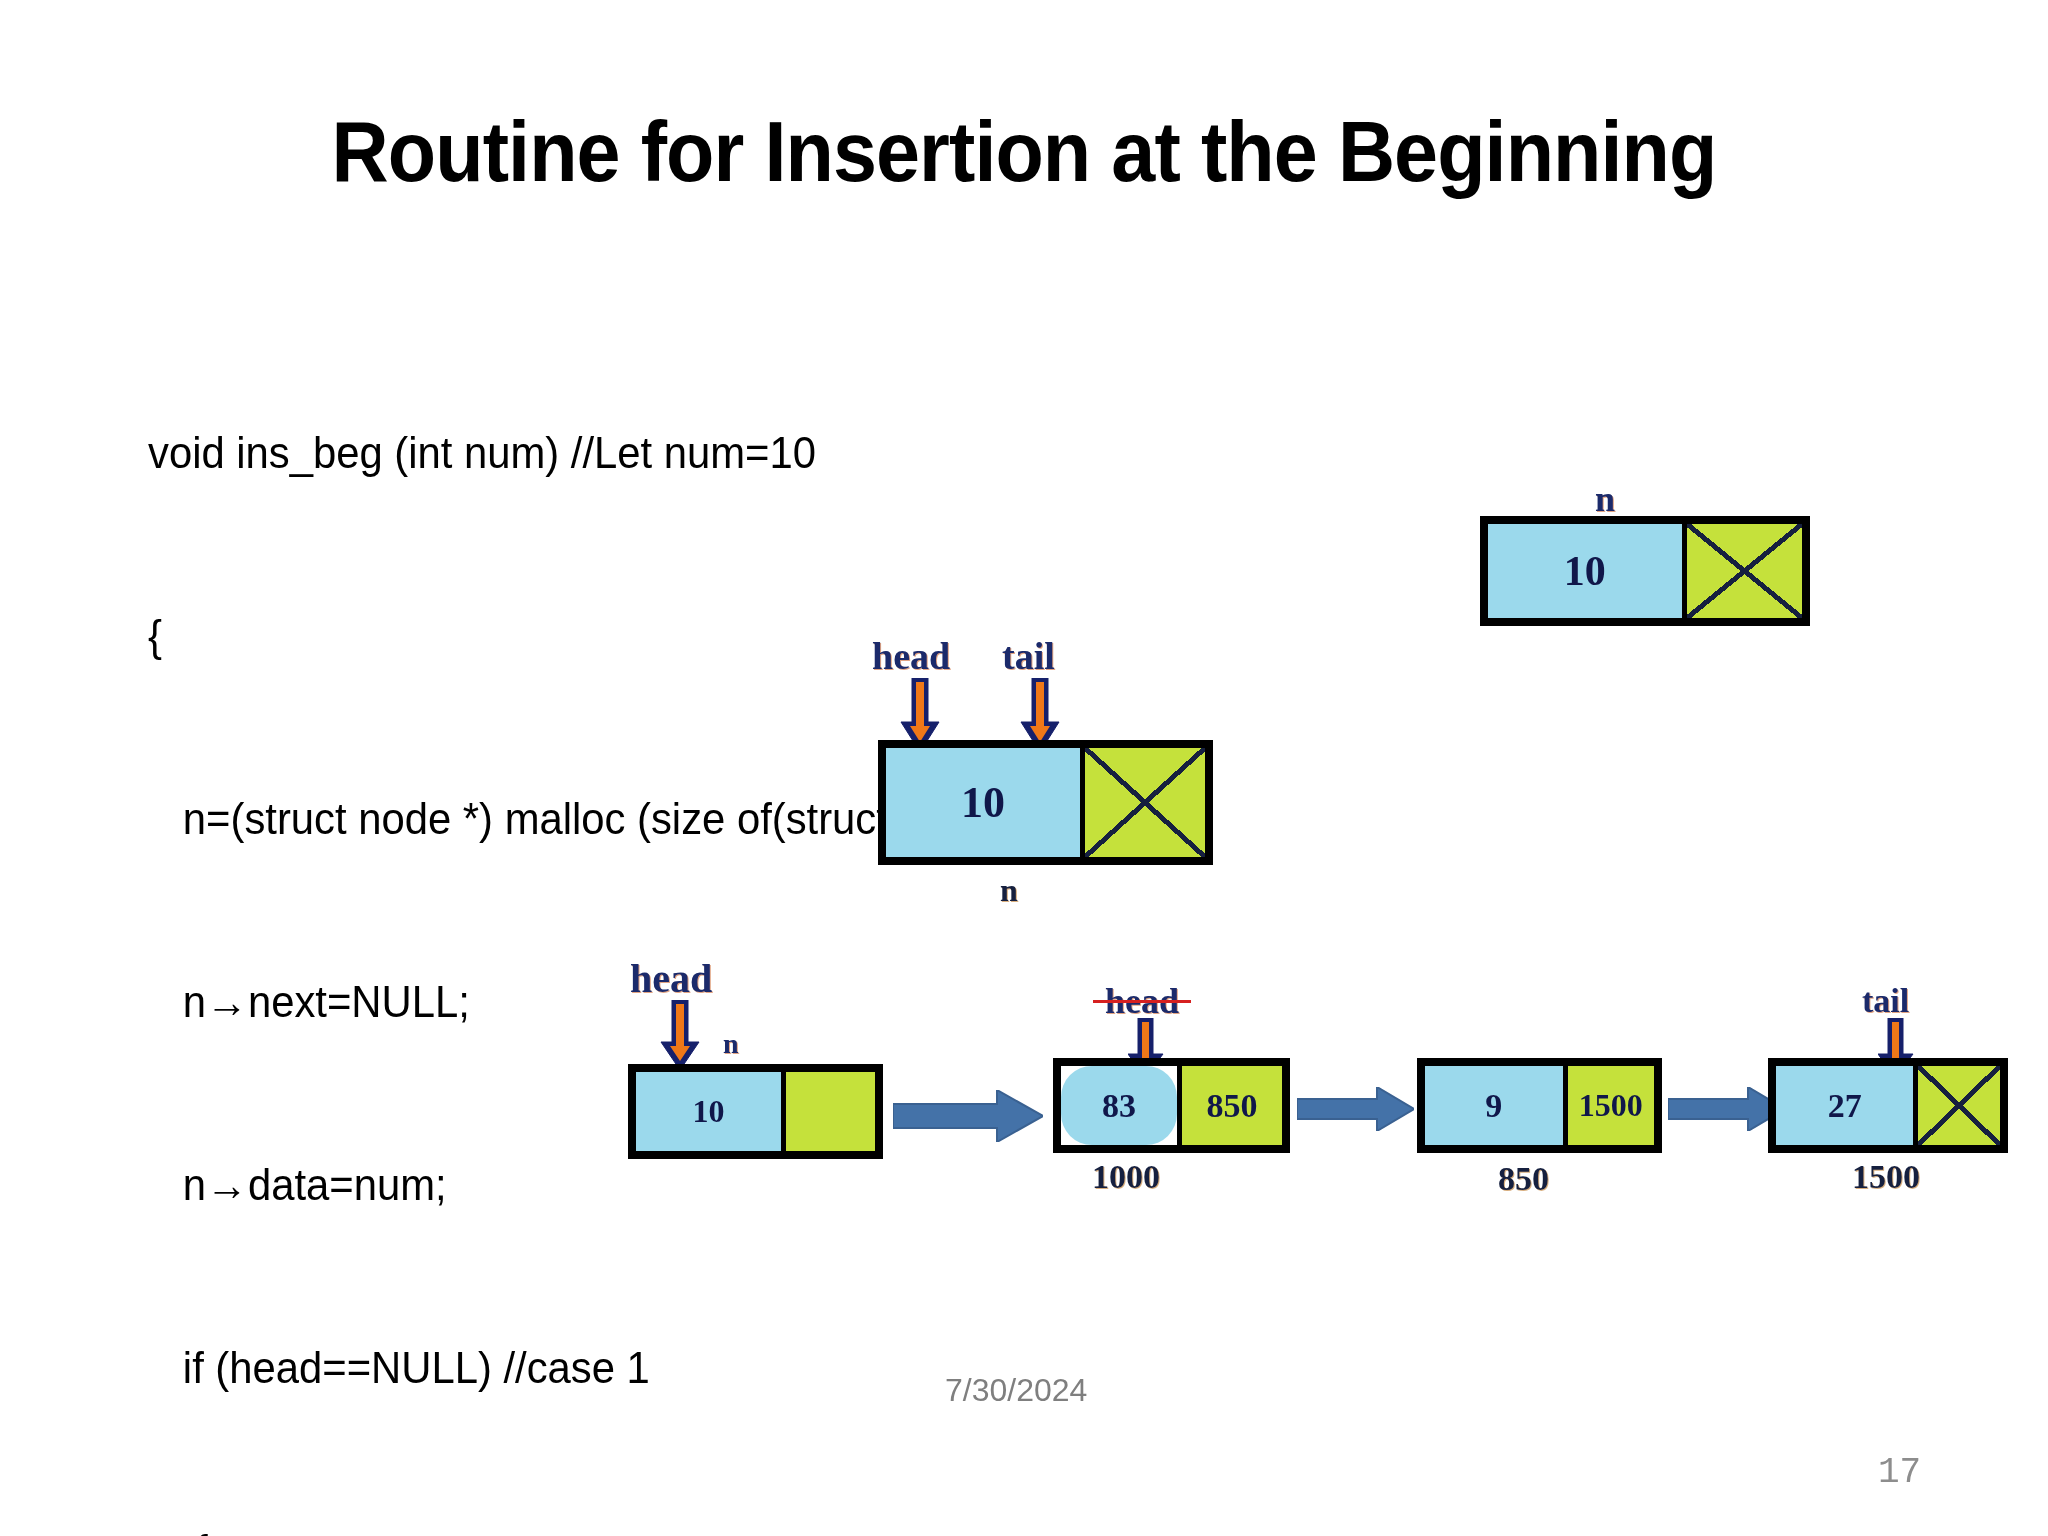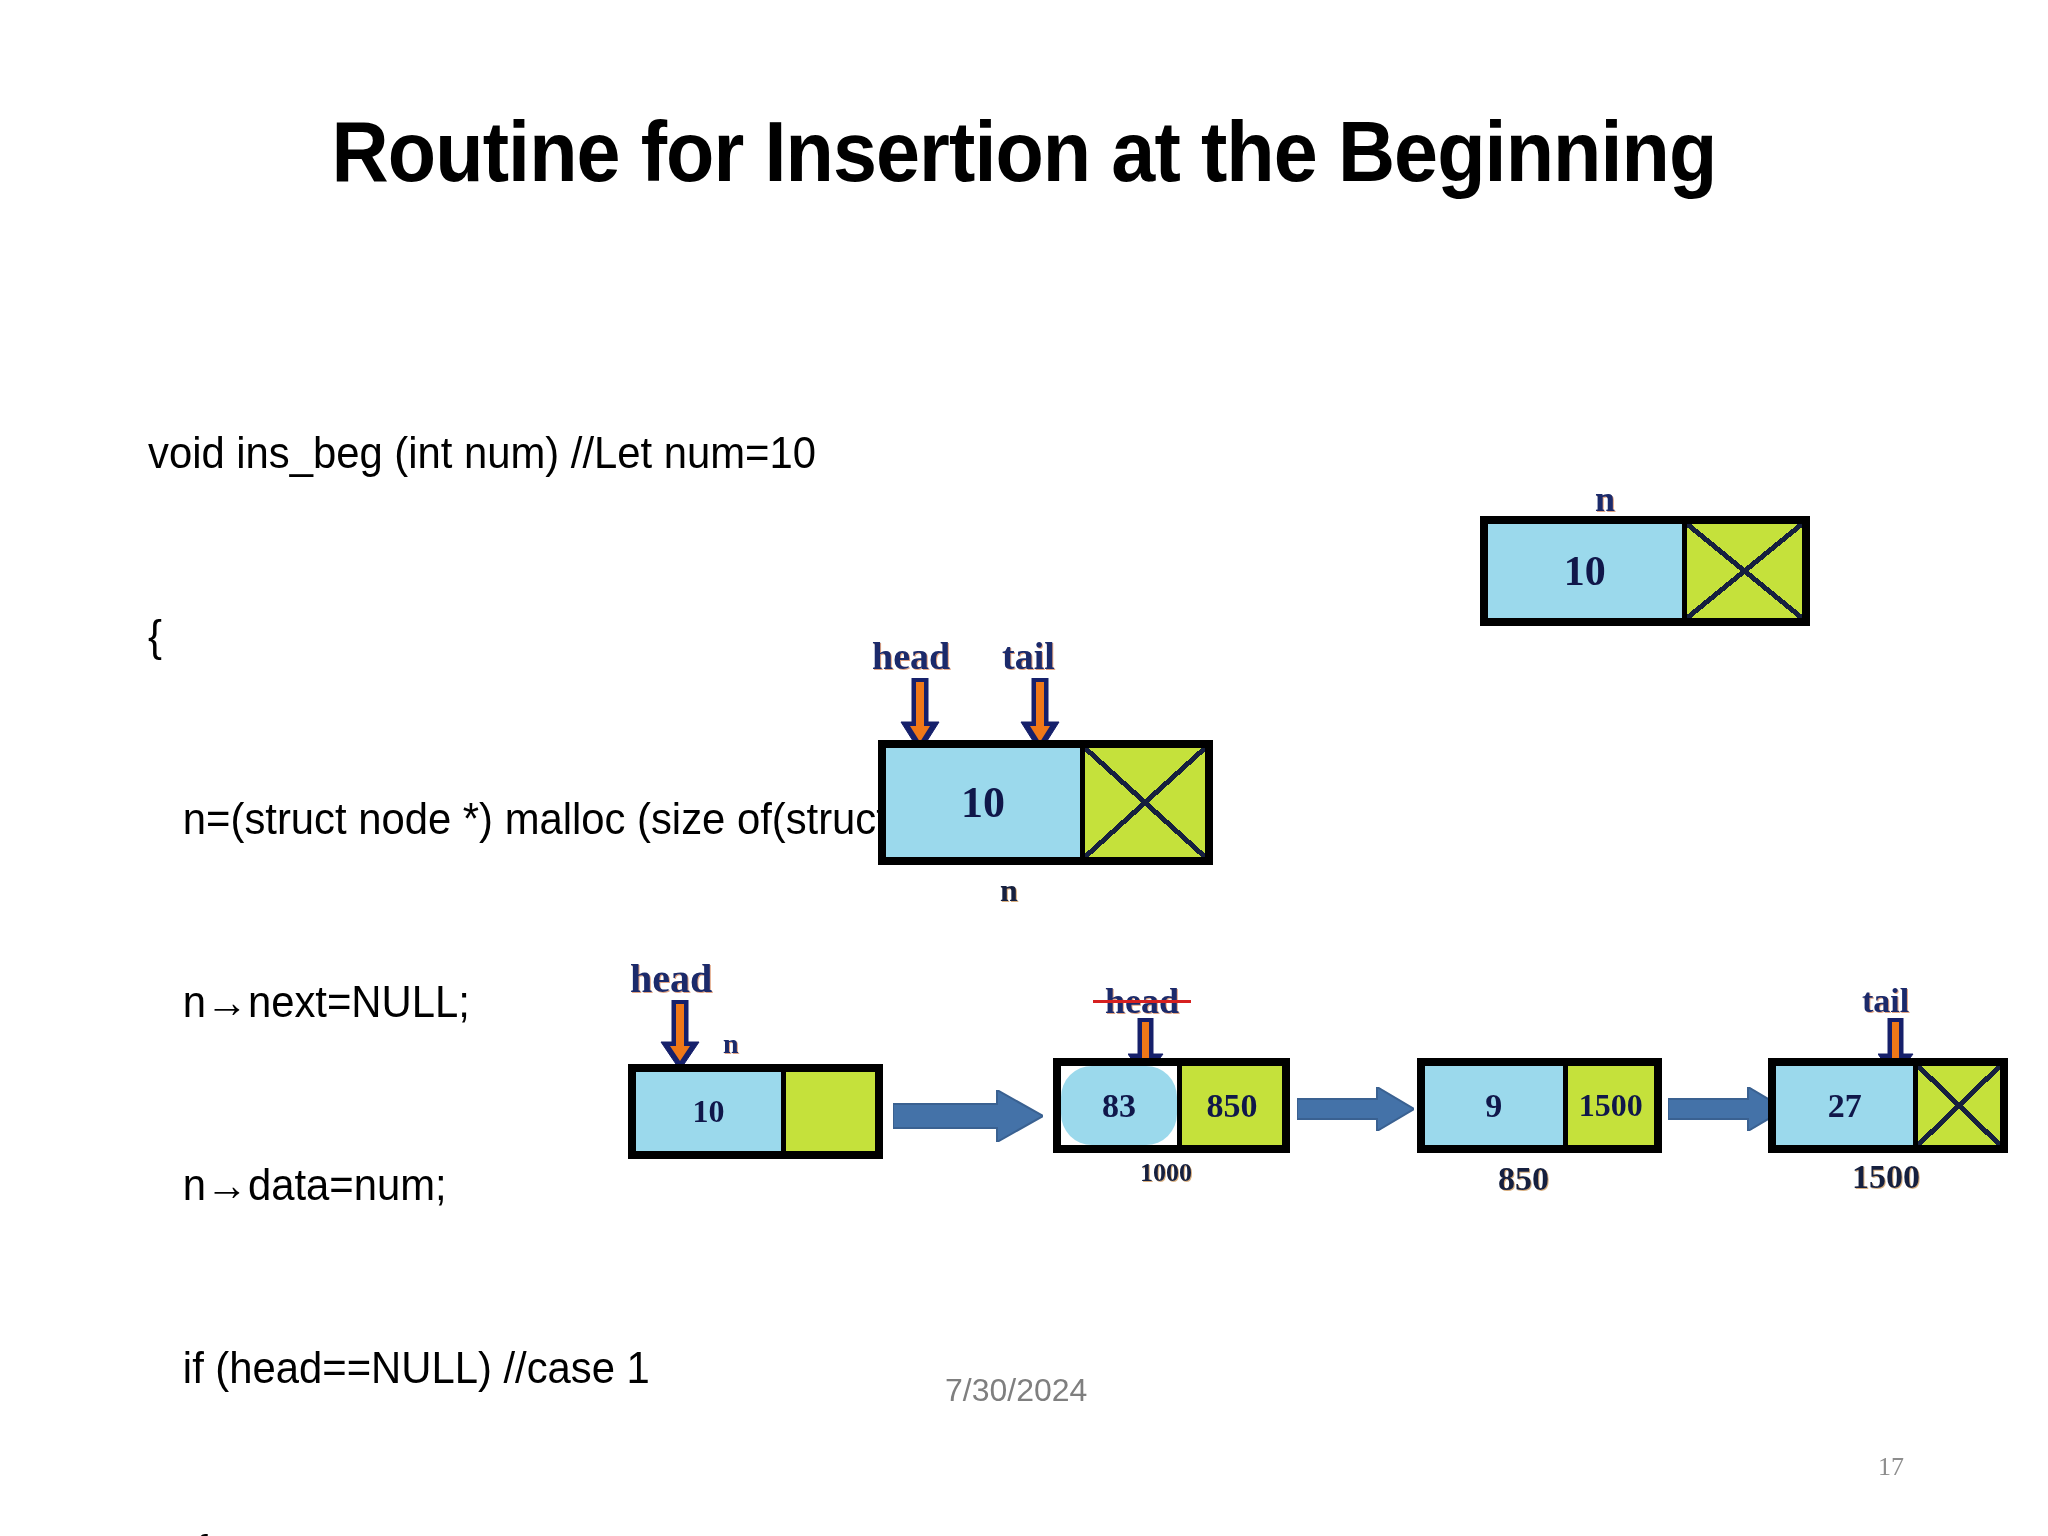--- a/index.html
+++ b/index.html
@@ -131,22 +131,22 @@
     left: 945px;
     top: 1372px;
     font-family: "Liberation Sans", sans-serif;
     font-size: 32px;
     color: #7f7f7f;
   }
   #footer-page {
     position: absolute;
     left: 1878px;
     top: 1452px;
-    font-family: Liberation Serif, serif;
-    font-size: 26px;
+    font-family: Liberation Mono, monospace;
+    font-size: 36px;
     color: #8d8d8d;
   }
 </style>
 </head>
 <body>
 
 <div id="slide-title">Routine for Insertion at the Beginning</div>
 
 <div id="code-block">
   <div class="code-line">void ins_beg (int num) //Let num=10</div>
@@ -211,21 +211,21 @@
 <div class="ptr-label strike" style="left:1105px; top:980px; font-size:36px;">head</div>
 <svg class="down-arrow" style="left:1128px; top:1018px;" width="36" height="62" viewBox="0 0 36 62">
   <polygon points="10,0 25,0 25,36 35,36 17,60 0,36 10,36" fill="#16206b" stroke="#16206b" stroke-width="1"></polygon>
   <polygon points="14,4 21,4 21,40 26,40 17,52 8,40 14,40" fill="#F07818"></polygon>
 </svg>
 
 <div class="node" style="left:1053px; top:1058px; width:237px; height:95px;">
   <div class="cell-data" style="width:118px; font-size:34px;border-radius:31px;">83</div>
   <div class="cell-next" style="width:107px; font-size:34px;">850</div>
 </div>
-<div class="addr-label" style="left:1140px; top:1158px; font-size:26px;">1000</div>
+<div class="addr-label" style="left:1092px; top:1158px; font-size:34px;">1000</div>
 
 <svg class="link-arrow" style="left:1297px; top:1087px;" width="117" height="44" viewBox="0 0 117 44">
   <polygon points="0,12 80,12 80,0 117,22 80,44 80,32 0,32" fill="#4472A8" stroke="#3A6191" stroke-width="2"></polygon>
 </svg>
 
 <div class="node" style="left:1417px; top:1058px; width:245px; height:95px;">
   <div class="cell-data" style="width:140px; font-size:34px;">9</div>
   <div class="cell-next" style="width:93px; font-size:32px;">1500</div>
 </div>
 <div class="addr-label" style="left:1498px; top:1160px; font-size:34px;">850</div>

